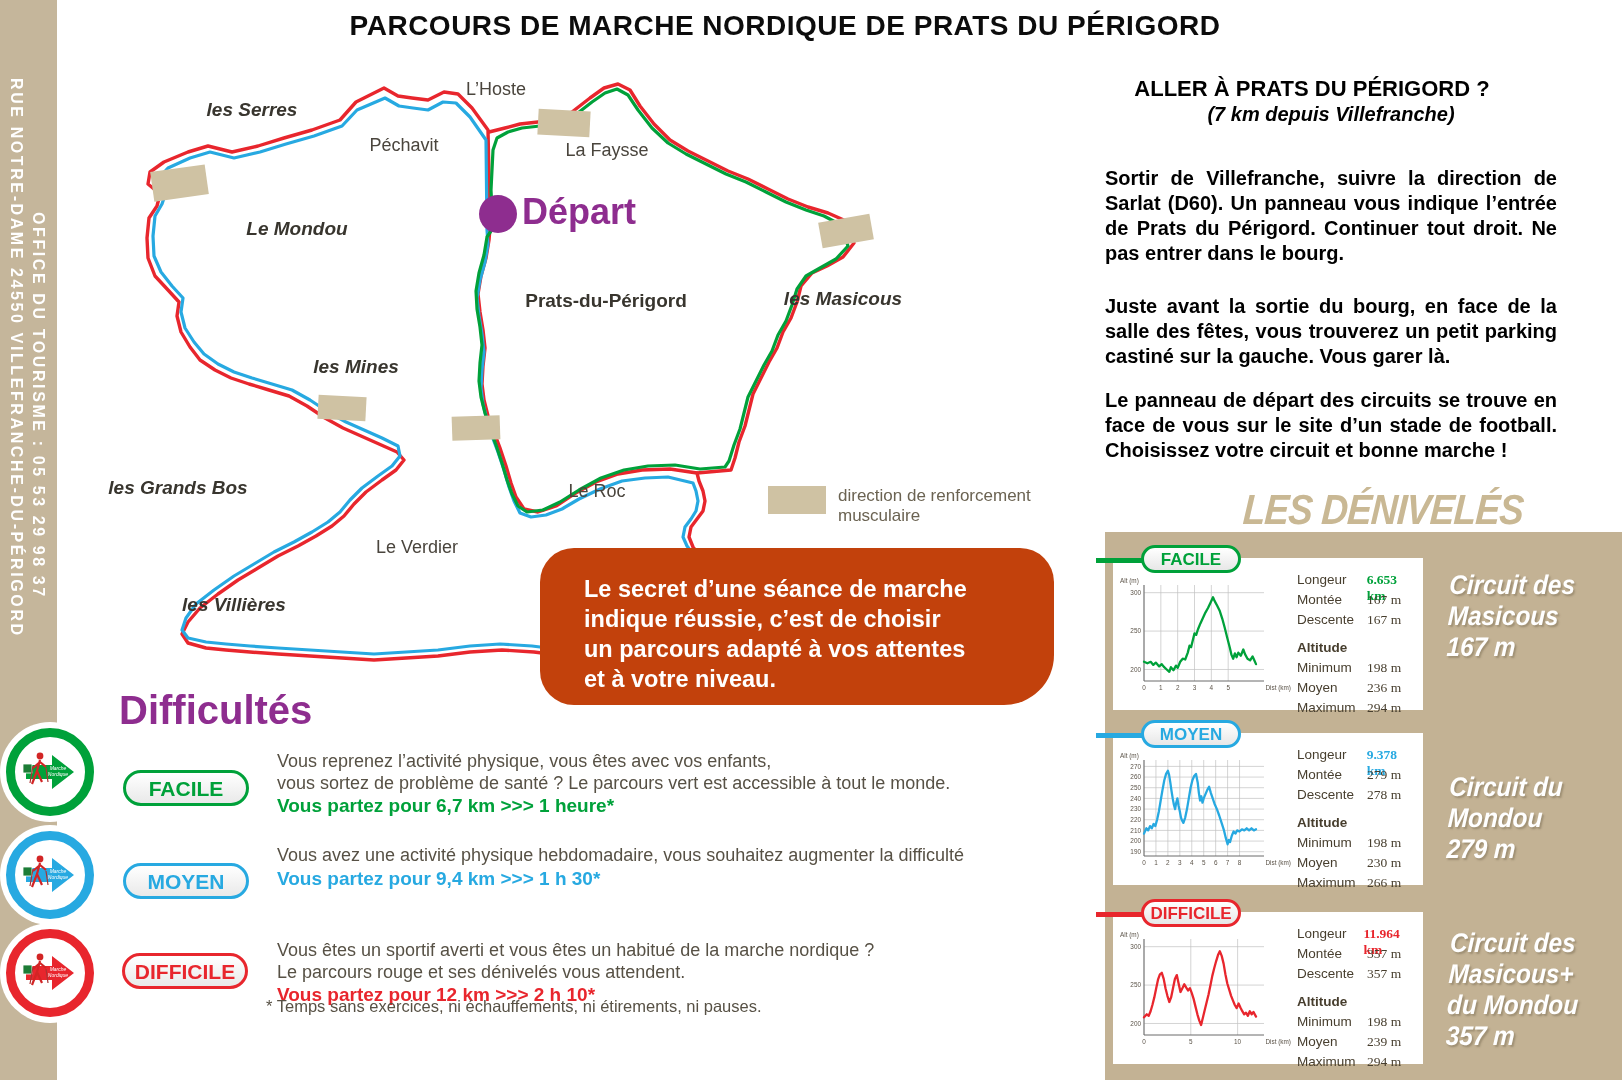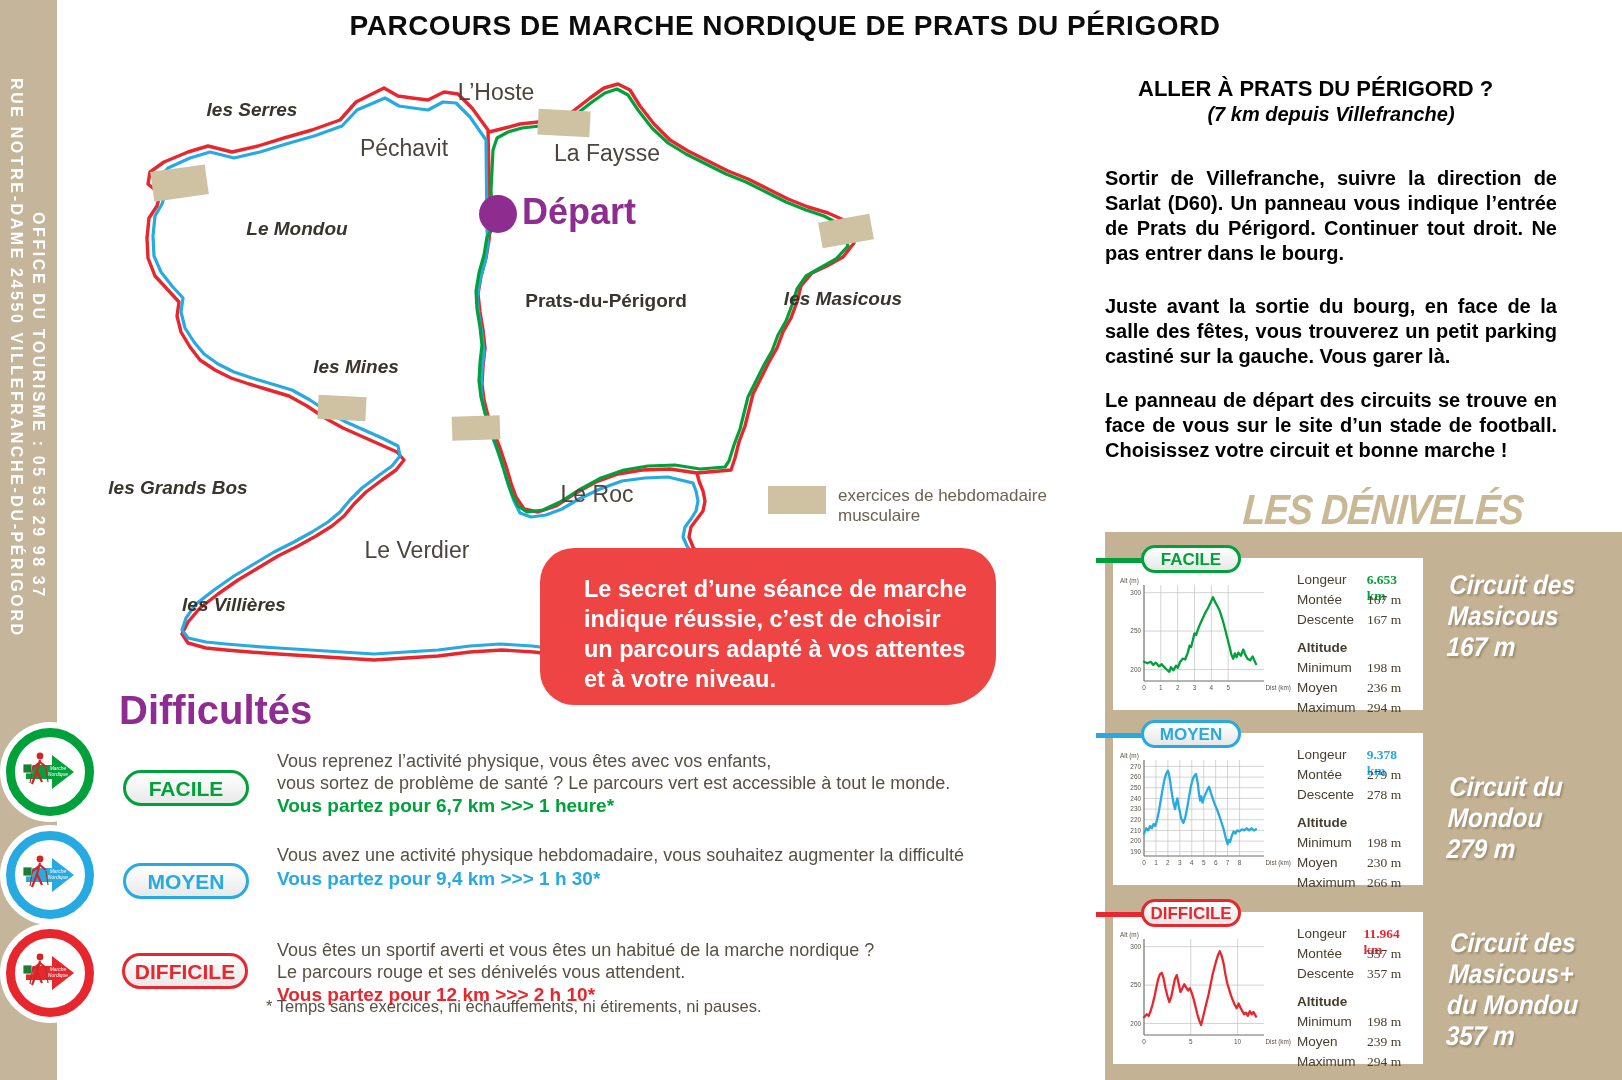--- a/index.html
+++ b/index.html
@@ -18,53 +18,53 @@
         font-size:28px;font-weight:bold;color:#0c0c0c;letter-spacing:.5px;}
 
   
   .map-svg{position:absolute;left:0;top:0;width:1622px;height:1080px;z-index:1;}
   .route{fill:none;stroke-linejoin:round;stroke-linecap:round;}
   .route-red{stroke:#e8262d;stroke-width:3.4px;}
   .route-blue{stroke:#27a9e1;stroke-width:3.2px;}
   .route-green{stroke:#00a13a;stroke-width:3.2px;}
   .exo-rect{fill:#cfc2a3;}
   .map-label{position:absolute;transform:translateX(-50%);z-index:2;white-space:nowrap;
-        font-size:23px;color:#4a453d;}
+        font-size:18px;color:#4a453d;}
   .map-label.bold-italic{font-weight:bold;font-style:italic;font-size:19px;color:#38352e;}
   .map-label.bold{font-weight:bold;font-size:19px;color:#38352e;}
   .depart-label{position:absolute;left:522px;top:191px;z-index:2;font-size:36px;font-weight:bold;
         color:#8e2d8f;}
 
   
   .legend{position:absolute;left:768px;top:486px;z-index:2;display:flex;align-items:flex-start;}
   .legend-swatch{width:58px;height:28px;background:#cfc2a3;margin-right:12px;}
   .legend-text{font-size:17px;line-height:20px;color:#6b6352;}
 
   
-  .info-box{position:absolute;left:540px;top:548px;width:456px;height:157px;z-index:3;
-        background:#ef4444;border-radius:34px 34px 50px 34px;}
+  .info-box{position:absolute;left:540px;top:548px;width:514px;height:157px;z-index:3;
+        background:#c2410c;border-radius:34px 34px 50px 34px;}
   .info-box .txt{margin:26px 0 0 44px;color:#fff;font-weight:bold;font-size:23.5px;line-height:30px;}
 
   
   .diff-heading{position:absolute;left:119px;top:688px;font-size:40px;font-weight:bold;color:#8e2d8f;z-index:2;}
   .diff-row{position:absolute;z-index:2;}
   .diff-pill{position:absolute;box-sizing:border-box;width:126px;height:36px;border:3px solid var(--accent);
         border-radius:19px;background:linear-gradient(#ffffff,#e9e9e9);text-align:center;
         font-size:21px;font-weight:bold;line-height:31px;color:var(--accent);}
   .diff-lines{position:absolute;font-size:18px;line-height:21.5px;color:#575145;white-space:nowrap;}
   .diff-highlight{font-size:19px;font-weight:bold;color:var(--accent);margin-top:1px;}
   .footnote{position:absolute;left:266px;top:997px;font-size:16.5px;color:#575145;z-index:2;}
 
   
   .walk-badge{position:absolute;left:6px;box-sizing:content-box;width:70px;height:70px;border-radius:50%;
         background:#fff;border:9px solid var(--accent);box-shadow:0 0 0 6px #fff;z-index:4;}
   .walk-badge svg{position:absolute;left:6px;top:7px;color:var(--accent);}
 
   
-  .dir-heading{position:absolute;left:1138px;top:76px;width:452px;text-align:left;
+  .dir-heading{position:absolute;left:1086px;top:76px;width:452px;text-align:center;
         font-size:22px;font-weight:bold;color:#000;}
   .dir-sub{position:absolute;left:1105px;top:103px;width:452px;text-align:center;
         font-size:20px;font-weight:bold;font-style:italic;color:#000;}
   .dir-par{position:absolute;left:1105px;width:452px;text-align:justify;font-size:20px;
         font-weight:bold;line-height:25px;color:#000000;}
 
   
   .deniv-title{position:absolute;left:1243px;top:486px;z-index:2;font-size:42px;font-weight:bold;
         font-style:italic;color:#c9b894;transform:scaleX(.88) skewX(-4deg);transform-origin:left;
         white-space:nowrap;letter-spacing:-1px;}
@@ -134,21 +134,21 @@
       <span class="map-label bold-italic" style="left: 178px; top: 477px;">les Grands Bos</span>
       <span class="map-label regular" style="left: 597px; top: 481px;">Le Roc</span>
       <span class="map-label regular" style="left: 417px; top: 537px;">Le Verdier</span>
       <span class="map-label bold-italic" style="left: 234px; top: 594px;">les Villières</span>
     </div>
   <div class="depart-label">Départ</div>
 
   <div class="legend">
     <div class="legend-swatch"></div>
     <div class="legend-text">
-      <div>exercices de hebdomadaire</div>
+      <div>direction de renforcement</div>
       <div>musculaire</div>
     </div>
   </div>
 
   <div class="info-box">
     <div class="txt">
       <div>Le secret d’une séance de marche</div>
       <div>indique réussie, c’est de choisir</div>
       <div>un parcours adapté à vos attentes</div>
       <div>et à votre niveau.</div>

